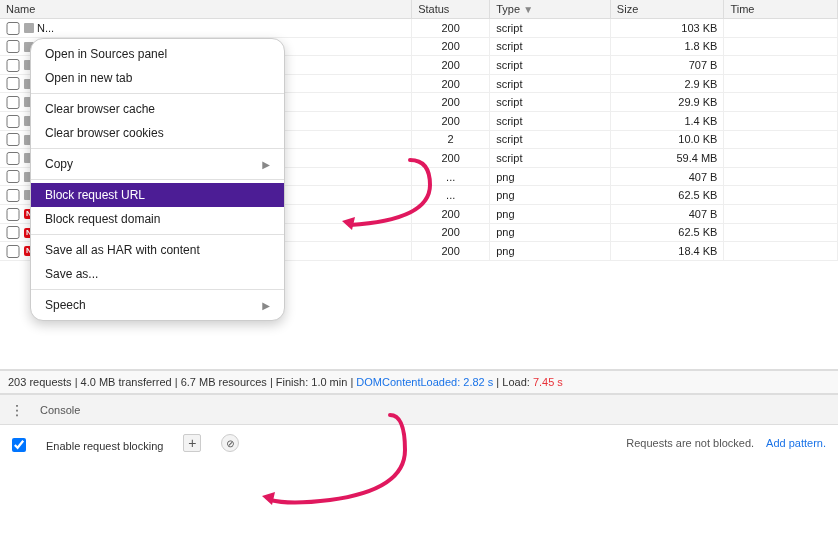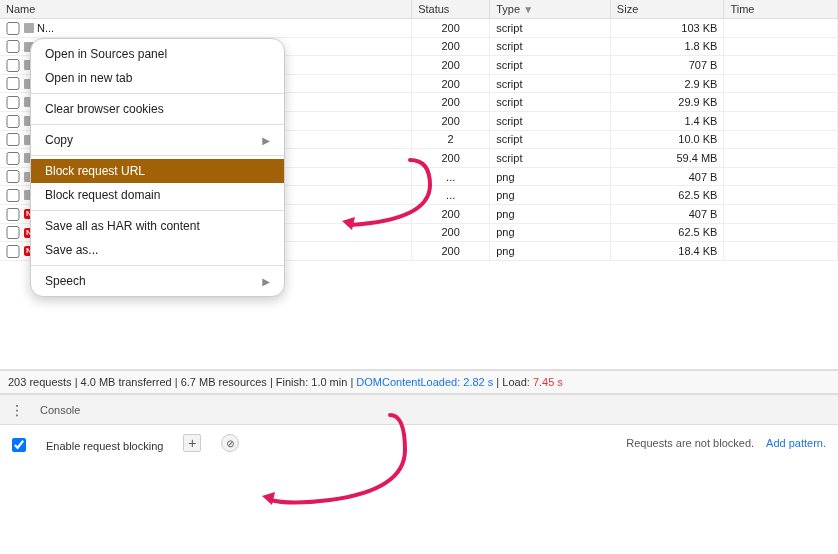--- a/index.html
+++ b/index.html
@@ -217,21 +217,21 @@
     .menu-item {
       padding: 5px 14px;
       cursor: pointer;
       color: #222;
       font-size: 12px;
       display: flex;
       justify-content: space-between;
       align-items: center;
     }
     .menu-item.highlighted {
-      background: #a16207;
+      background: #4c1d95;
       color: #fff;
     }
     .menu-separator {
       height: 1px;
       background: #e0e0e0;
       margin: 3px 0;
     }
     .menu-arrow {
       font-size: 10px;
       color: #888;
@@ -410,20 +410,23 @@
 
 <div class="context-menu" id="context-menu">
 <div class="menu-item">
       <span>Open in Sources panel</span>
     </div>
     <div class="menu-item">
       <span>Open in new tab</span>
     </div>
     <div class="menu-separator"></div>
     <div class="menu-item">
+      <span>Clear browser cache</span>
+    </div>
+    <div class="menu-item">
       <span>Clear browser cookies</span>
     </div>
     <div class="menu-separator"></div>
     <div class="menu-item">
       <span>Copy</span>
       <span class="menu-arrow">▶</span>
     </div>
     <div class="menu-separator"></div>
     <div class="menu-item highlighted">
       <span>Block request URL</span>

